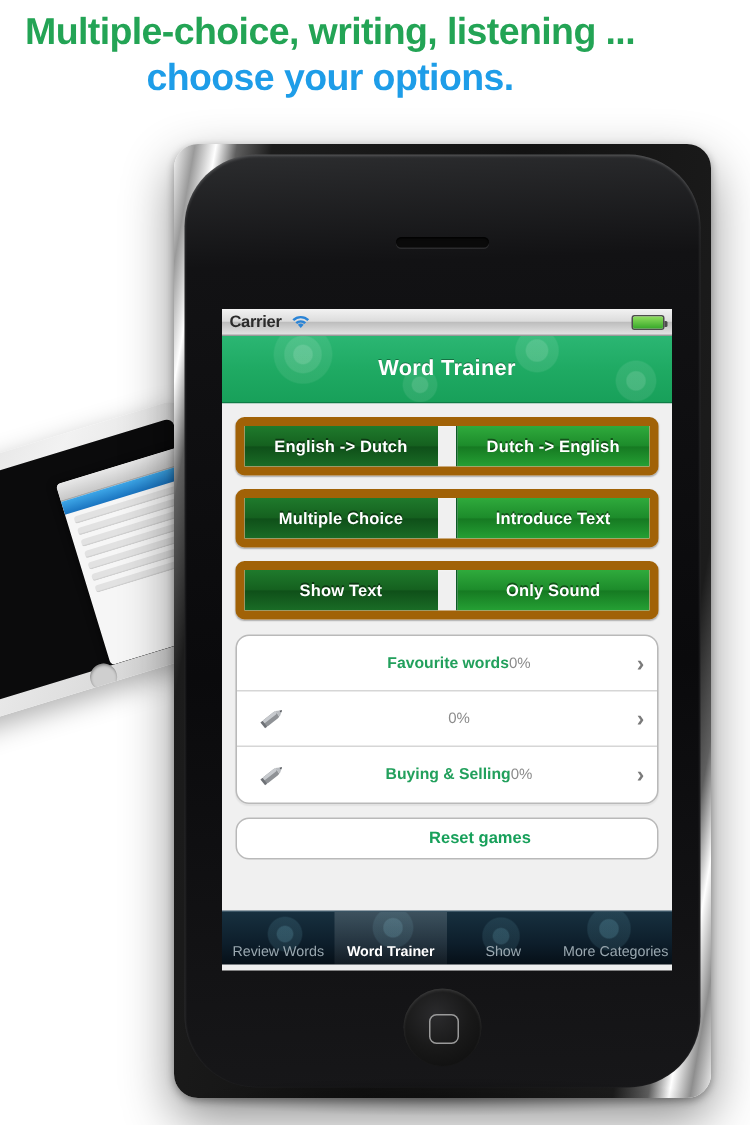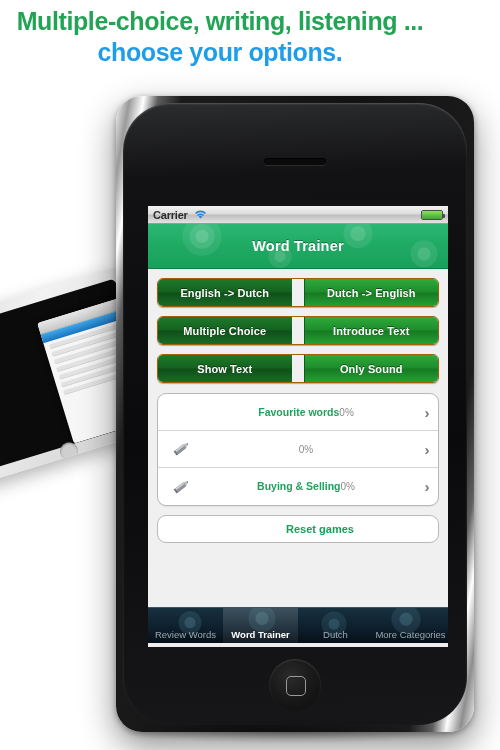--- a/index.html
+++ b/index.html
@@ -95,21 +95,21 @@
     border-radius:2px;
   }
 
   
   .phone {
     position: absolute;
     left: 116px;
     top: 96px;
     width: 358px;
     height: 636px;
-    border-radius: 26px;
+    border-radius: 16px;
     background:
       linear-gradient(100deg,#f6f6f6 0%, #9a9a9a 3%, #ffffff 6%, #5f5f5f 9%,
                       #1c1c1c 14%, #121212 50%, #1c1c1c 86%,
                       #606060 91%, #ffffff 94%, #8e8e8e 97%, #efefef 100%);
     box-shadow: 0 14px 34px rgba(0,0,0,0.45), 0 2px 6px rgba(0,0,0,0.35);
   }
   .phone-inner {
     position: absolute;
     left: 7px; top: 7px; right: 7px; bottom: 7px;
     border-radius: 48px;
@@ -237,21 +237,21 @@
     box-sizing: border-box;
     overflow: hidden;
   }
 
   .seg {
     display: flex;
     height: 27px;
     margin-bottom: 9px;
     border-radius: 6px;
     overflow: hidden;
-    border: 1px solid #a16207;
+    border: 6px solid #a16207;
     box-shadow: 0 1px 1px rgba(0,0,0,.28), inset 0 1px 0 rgba(255,255,255,.22);
     gap: 12px;
   }
   .seg .opt {
     flex: 1;
     display: flex;
     align-items: center;
     justify-content: center;
     font-size: 11px;
     font-weight: bold;
@@ -486,21 +486,21 @@
 
           </div>
 
           <div class="reset">Reset games</div>
 
         </div>
 
         <div class="tabbar">
           <div class="tab">Review Words</div>
           <div class="tab active">Word Trainer</div>
-          <div class="tab">Dutch</div>
+          <div class="tab">Show</div>
           <div class="tab">More Categories</div>
         </div>
 
       </div>
 
       <div class="home-btn">
         <span class="home-sq"></span>
       </div>
     </div>
   </div>

